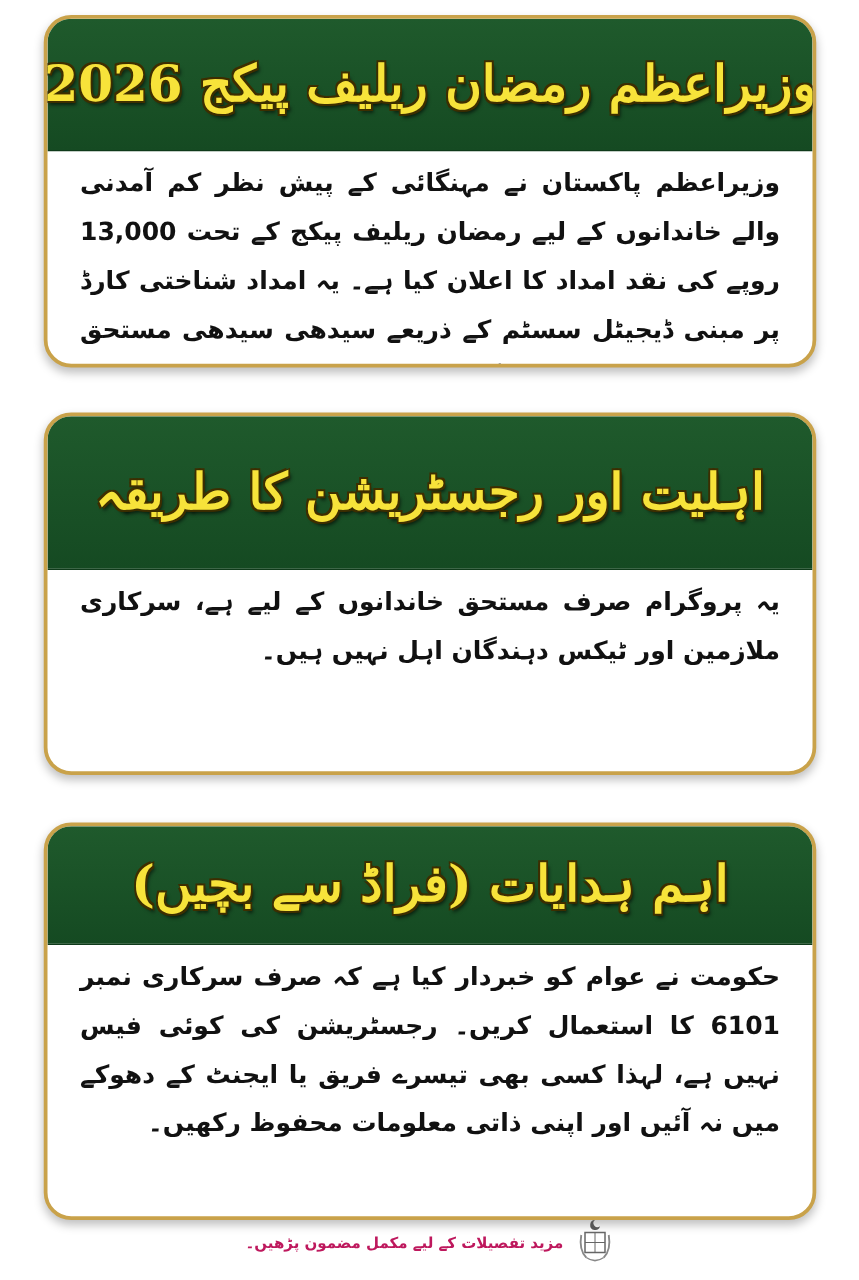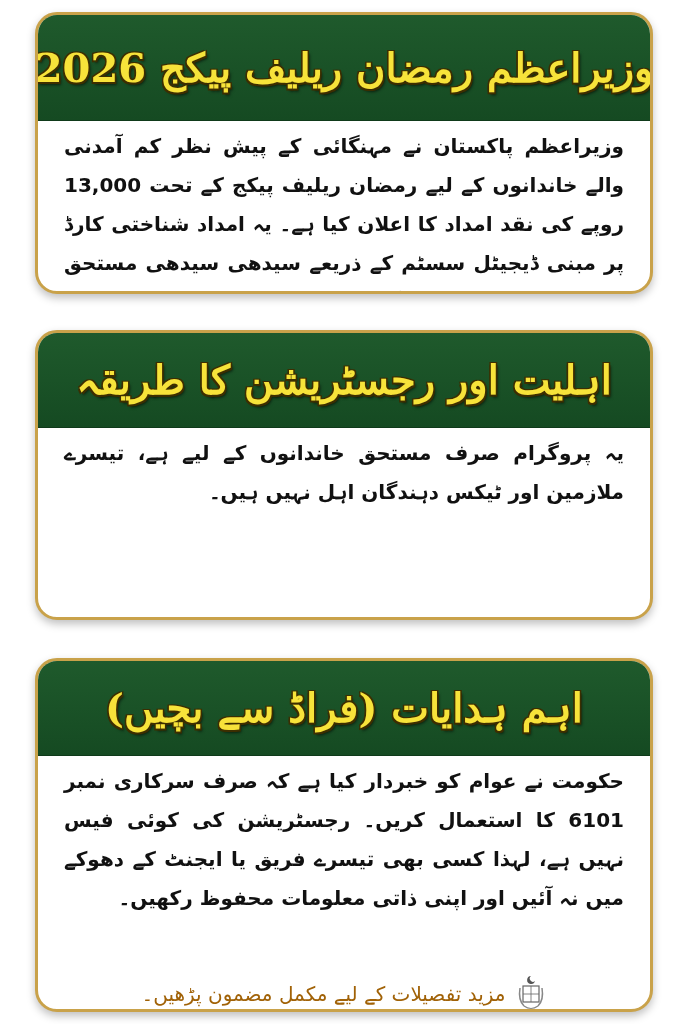--- a/index.html
+++ b/index.html
@@ -53,40 +53,40 @@
       font-size: 20px;
       line-height: 39px;
       padding: 6px 26px 10px 26px;
     }
     .card-body p {
       margin: 0;
     }
     #card-1 { top: 12px; height: 282px; }
     #card-1 .card-header { height: 106px; }
     #card-2 { top: 330px; height: 290px; }
-    #card-2 .card-header { height: 95px; }
-    #card-3 { top: 658px; height: 354px; }
+    #card-2 .card-header { height: 123px; }
+    #card-3 { top: 658px; height: 318px; }
     #card-3 .card-header { height: 95px; }
     .footer {
       position: absolute;
       top: 972px;
       left: 0;
       width: 687px;
       height: 44px;
       display: flex;
       align-items: center;
       justify-content: center;
       direction: rtl;
       gap: 10px;
     }
     .footer-text {
       font-family: "DejaVu Sans", sans-serif;
-      font-weight: normal;
-      font-size: 20px;
-      color: #a16207;
+      font-weight: bold;
+      font-size: 12px;
+      color: #be185d;
     }
     .emblem {
       width: 30px;
       height: 40px;
       display: inline-block;
     }
   </style>
 </head>
 <body>
 
@@ -97,21 +97,21 @@
   <div class="card-body">
     <p>وزیراعظم پاکستان نے مہنگائی کے پیش نظر کم آمدنی والے خاندانوں کے لیے رمضان ریلیف پیکج کے تحت 13,000 روپے کی نقد امداد کا اعلان کیا ہے۔ یہ امداد شناختی کارڈ پر مبنی ڈیجیٹل سسٹم کے ذریعے سیدھی سیدھی مستحق افراد تک پہنچائی جائے گی۔</p>
   </div>
 </div>
 
 <div class="card" id="card-2">
   <div class="card-header">
     <div class="card-title">اہلیت اور رجسٹریشن کا طریقہ</div>
   </div>
   <div class="card-body">
-    <p>یہ پروگرام صرف مستحق خاندانوں کے لیے ہے، تیسرے ملازمین اور ٹیکس دہندگان اہل نہیں ہیں۔</p>
+    <p>یہ پروگرام صرف مستحق خاندانوں کے لیے ہے، سرکاری ملازمین اور ٹیکس دہندگان اہل نہیں ہیں۔</p>
   </div>
 </div>
 
 <div class="card" id="card-3">
   <div class="card-header">
     <div class="card-title">اہم ہدایات (فراڈ سے بچیں)</div>
   </div>
   <div class="card-body">
     <p>حکومت نے عوام کو خبردار کیا ہے کہ صرف سرکاری نمبر 6101 کا استعمال کریں۔ رجسٹریشن کی کوئی فیس نہیں ہے، لہذا کسی بھی تیسرے فریق یا ایجنٹ کے دھوکے میں نہ آئیں اور اپنی ذاتی معلومات محفوظ رکھیں۔</p>
   </div>

